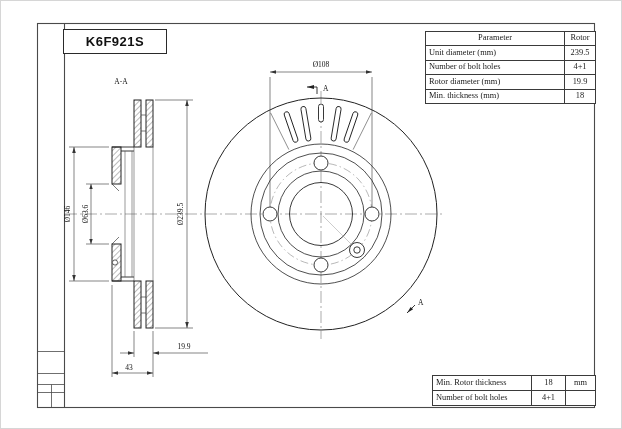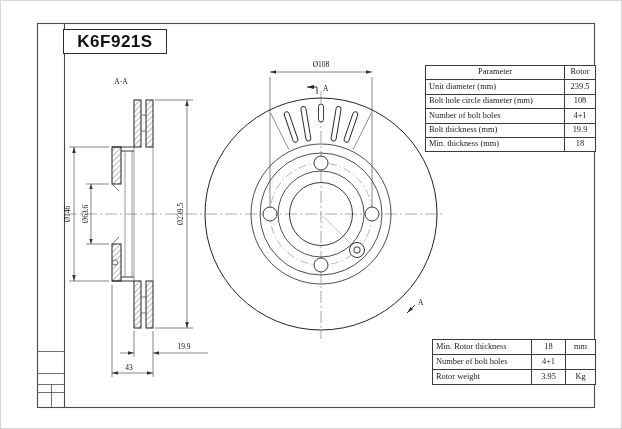--- a/index.html
+++ b/index.html
@@ -6,36 +6,36 @@
   .canvas{
     position:relative;width:622px;height:429px;background:#fff;
     border:1px solid #d6d6d6;box-sizing:border-box;overflow:hidden;
     font-family:"Liberation Sans",sans-serif;
   }
   .drawing-svg{position:absolute;left:0;top:0;}
   .title-box{
     position:absolute;left:62px;top:28px;width:104px;height:25px;
     border:1.5px solid #2a2a2a;background:#fff;box-sizing:border-box;
     display:flex;align-items:center;justify-content:center;
-    font-family:"Liberation Sans",sans-serif;font-weight:bold;font-size:17px;color:#111;
+    font-family:"Liberation Sans",sans-serif;font-weight:bold;font-size:13px;color:#111;
     letter-spacing:0.5px;z-index:3;
   }
   table.spec{
     position:absolute;border-collapse:collapse;table-layout:fixed;background:#fff;
     font-family:"Liberation Serif",serif;font-size:8.4px;color:#1a1a1a;z-index:3;
   }
   table.spec td,table.spec th{
     border:1px solid #3a3a3a;padding:0 0 0 3px;line-height:1;overflow:hidden;
     white-space:nowrap;font-weight:normal;text-align:left;
   }
-  #param-table{left:424px;top:30px;width:170px;margin-top:34px;}
+  #param-table{left:424px;top:30px;width:170px;}
   #param-table td,#param-table th{height:13.4px;}
   #param-table td:nth-child(2),#param-table th:nth-child(2){text-align:center;padding:0;}
   #param-table thead th{text-align:center;padding:0;}
-  #summary-table{left:431px;top:338px;width:163px;}
+  #summary-table{left:431px;top:374px;width:163px;}
   #summary-table td{height:14px;}
   #summary-table td:nth-child(2),#summary-table td:nth-child(3){text-align:center;padding:0;}
   .dim-text{font-family:"Liberation Serif",serif;fill:#111;}
 </style>
 </head>
 <body>
 
 <div class="canvas">
 
   <svg class="drawing-svg" width="622" height="429" viewBox="0 0 622 429">
@@ -210,29 +210,25 @@
         <th>Parameter</th>
         <th>Rotor</th>
       </tr>
     </thead>
     <tbody>
         <tr>
           <td>Unit diameter (mm)</td>
           <td>239.5</td>
         </tr>
         <tr>
-          <td>Bolt hole circle diameter (mm)</td>
-          <td>108</td>
-        </tr>
-        <tr>
           <td>Number of bolt holes</td>
           <td>4+1</td>
         </tr>
         <tr>
-          <td>Bolt thickness (mm)</td>
+          <td>Rotor diameter (mm)</td>
           <td>19.9</td>
         </tr>
         <tr>
           <td>Min. thickness (mm)</td>
           <td>18</td>
         </tr>
       </tbody>
   </table>
 
   <table class="spec" id="summary-table">
@@ -245,21 +241,16 @@
         <tr>
           <td>Min. Rotor thickness</td>
           <td>18</td>
           <td>mm</td>
         </tr>
         <tr>
           <td>Number of bolt holes</td>
           <td>4+1</td>
           <td></td>
         </tr>
-        <tr>
-          <td>Rotor weight</td>
-          <td>3.95</td>
-          <td>Kg</td>
-        </tr>
       </tbody>
   </table>
 
 </div>
 
 </body></html>

